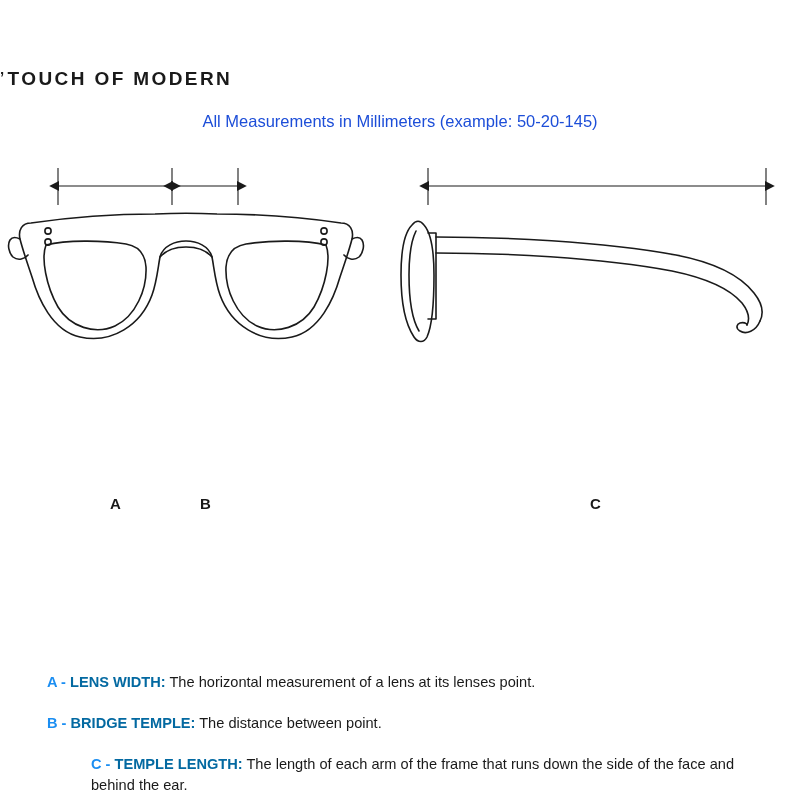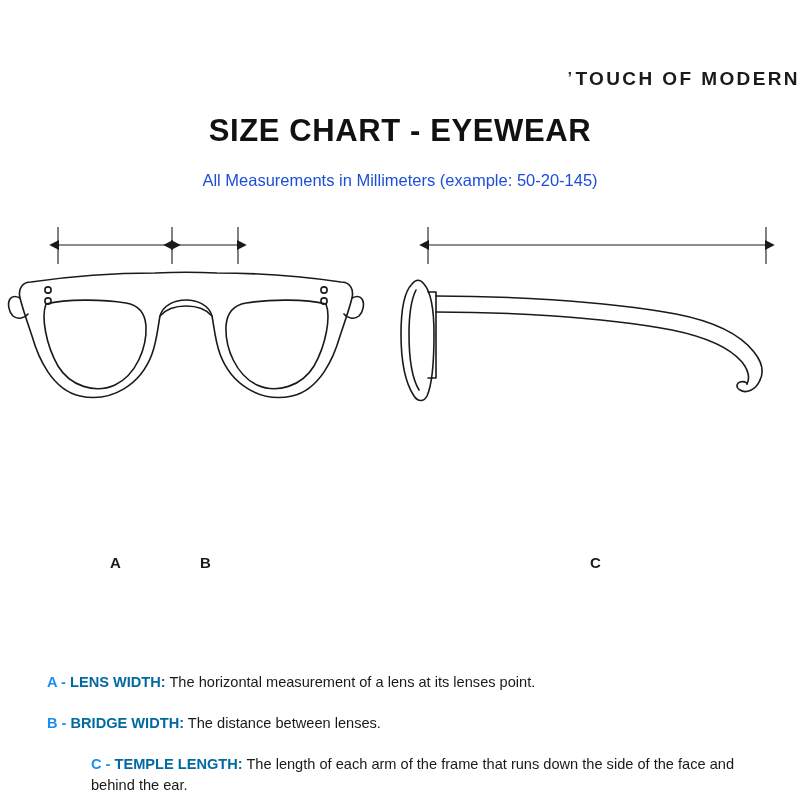--- a/index.html
+++ b/index.html
@@ -16,21 +16,21 @@
     overflow: hidden;
   }
   .page {
     width: 800px;
     height: 800px;
     position: relative;
   }
 
   
   .brand {
-    text-align: right;
+    text-align: left;
     font-size: 19px;
     font-weight: bold;
     letter-spacing: 2.4px;
     margin-top: 68px;
     color: #1a1a1a;
   }
   .brand .tick {
     display: inline-block;
     transform: translateY(-3px);
     font-size: 15px;
@@ -102,21 +102,20 @@
 </style>
 </head>
 <body>
 
 <div class="page">
 
   <div class="brand">
     <span class="tick">’</span><span>TOUCH OF MODERN</span>
   </div>
 
-  <div class="title">SIZE CHART - EYEWEAR</div>
 
 
   <div class="subtitle">All Measurements in Millimeters (example: 50-20-145)</div>
 
   <div class="diagram">
 
     <div class="dimlabel" style="left:110px; top:342px;">A</div>
     <div class="dimlabel" style="left:200px; top:342px;">B</div>
     <div class="dimlabel" style="left:590px; top:342px;">C</div>
 
@@ -218,20 +217,20 @@
         <path d="M760,168 C756,178 746,182 740,178 C735,175 737,171 740,170 C743,169 747,170 747,172"></path>
       </g>
     </svg>
   </div>
 
   <div class="legend">
     <div class="legend-row">
       <span class="legend-key">A</span><span class="legend-key"> - </span><span class="legend-term">LENS WIDTH:</span><span class="legend-desc"> The horizontal measurement of a lens at its lenses point.</span>
     </div>
     <div class="legend-row">
-      <span class="legend-key">B</span><span class="legend-key"> - </span><span class="legend-term">BRIDGE WIDTH:</span><span class="legend-desc"> The distance between lenses.</span>
+      <span class="legend-key">B</span><span class="legend-key"> - </span><span class="legend-term">BRIDGE TEMPLE:</span><span class="legend-desc"> The distance between point.</span>
     </div>
     <div class="legend-row">
       <span class="legend-key">C</span><span class="legend-key"> - </span><span class="legend-term">TEMPLE LENGTH:</span><span class="legend-desc"> The length of each arm of the frame that runs down the side of the face and behind the ear.</span>
     </div>
   </div>
 
 </div>
 
 </body></html>

